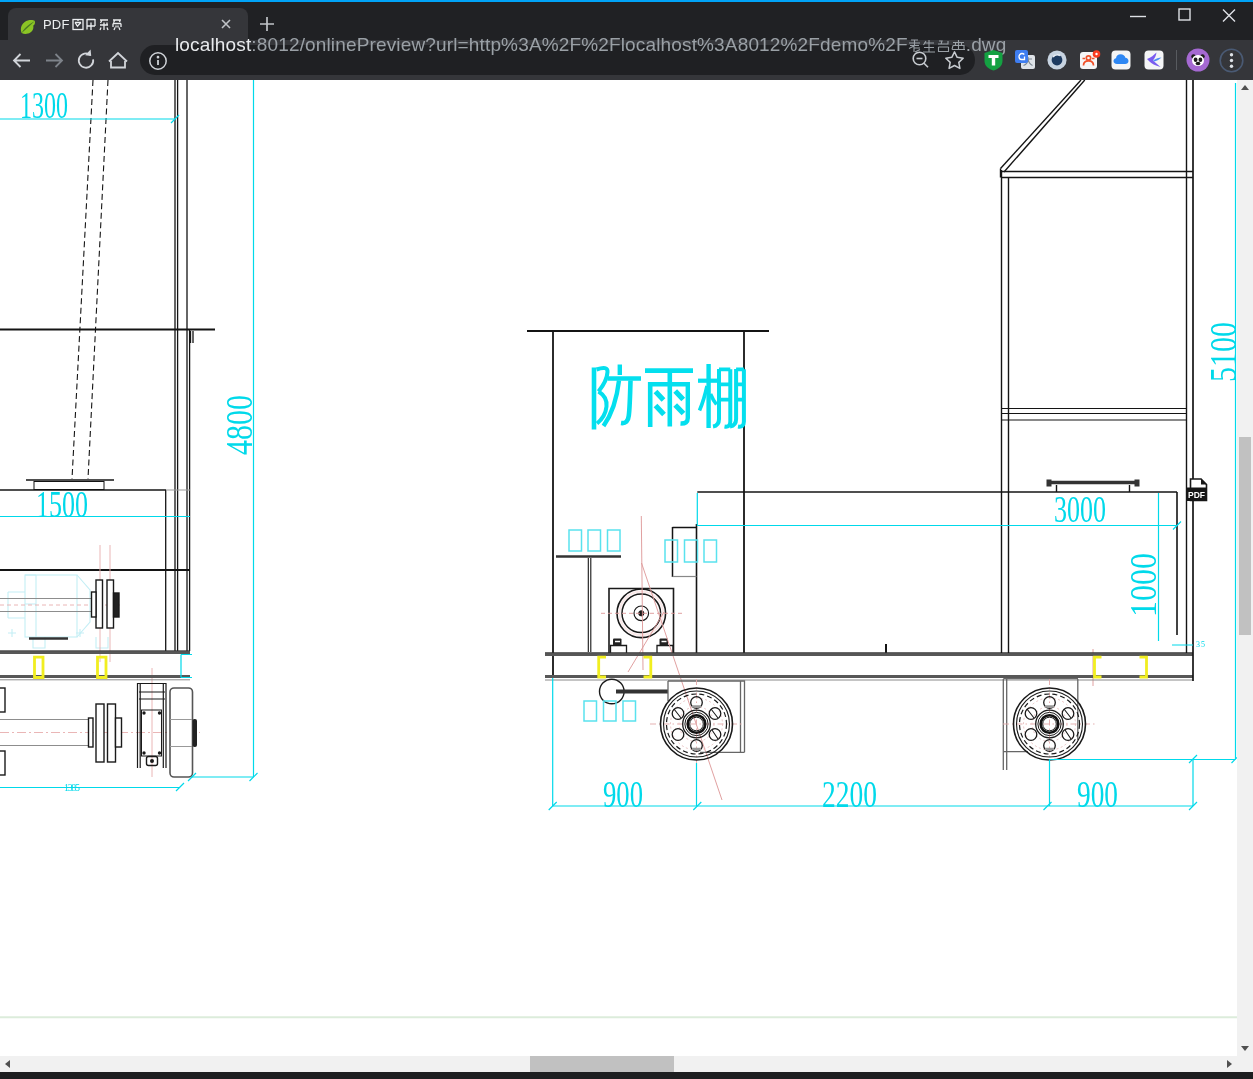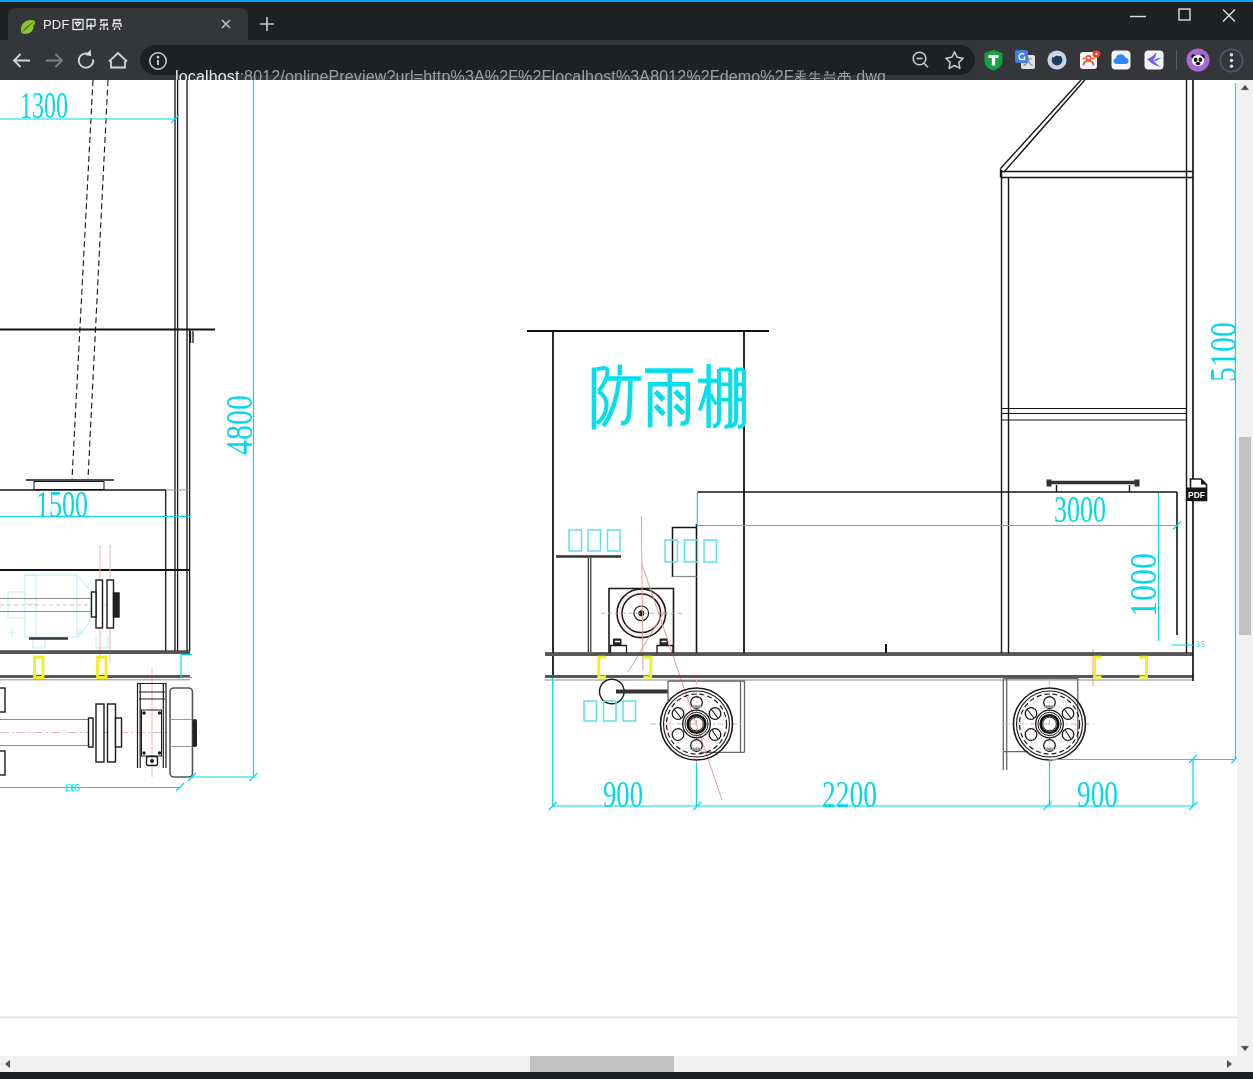--- a/index.html
+++ b/index.html
@@ -65,21 +65,21 @@
   <g stroke="#d2d5da" stroke-width="1.8">
     <path d="M111,21 L111,27.5 L125,27.5 L125,21"></path>
     <path d="M109,21.5 L118,13 L127,21.5"></path>
   </g>
 </svg>
 <svg class="abs" style="left:148px;top:50px" width="22" height="22" viewBox="0 0 22 22" fill="none" stroke="#cfd3d8" stroke-width="1.5">
   <circle cx="10" cy="11" r="8.2"></circle>
   <path d="M10,10 L10,15" stroke-width="1.8"></path>
   <circle cx="10" cy="7.2" r="0.6" fill="#cfd3d8"></circle>
 </svg>
-<div class="abs" style="left:175px;top:68px;font-size:16px;color:#9aa0a6;white-space:nowrap;letter-spacing:0.15px"><span style="color:#e8eaed">localhost</span>:8012/onlinePreview?url=http%3A%2F%2Flocalhost%3A8012%2Fdemo%2F<svg width="58" height="14" viewBox="0 0 58 14" style="vertical-align:-2px" stroke="#9aa0a6" stroke-width="1.1" fill="none">
+<div class="abs" style="left:175px;top:34px;font-size:19px;color:#9aa0a6;white-space:nowrap;letter-spacing:0.15px"><span style="color:#e8eaed">localhost</span>:8012/onlinePreview?url=http%3A%2F%2Flocalhost%3A8012%2Fdemo%2F<svg width="58" height="14" viewBox="0 0 58 14" style="vertical-align:-2px" stroke="#9aa0a6" stroke-width="1.1" fill="none">
       <path d="M3,1 L10,1 M1,4 L12,4 M2,6.5 L11,6.5 M6.5,1 L6.5,6.5 M1,9.5 L6,7 M6,13 L6,7 M6,9 L12,9 M7,13 L12,10.5"></path>
       <path d="M18,2 L15.5,6 M16,4 L26,4 M21,1 L21,13 M16,8.5 L26,8.5 M15,13 L27,13"></path>
       <path d="M31,2 L34,2 L33,5 M30,5 L40,5 L40,2 M30.5,8 L30.5,13 M40.5,8 L40.5,13 M30.5,8 L40.5,8 M30.5,12.5 L40.5,12.5"></path>
       <path d="M45,3.5 L56,3.5 M50.5,1 L50.5,10.5 M45,6.5 L44,10.5 M45,6.5 L56,6.5 M56,6 L56,10.5 M44,10.5 L57,10.5 M47.5,3.5 L47.5,6.5 M53.5,3.5 L53.5,6.5"></path>
     </svg>.dwg</div>
 <svg class="abs" style="left:910px;top:49px" width="22" height="22" viewBox="0 0 22 22" fill="none" stroke="#c7cbd0" stroke-width="1.6">
   <circle cx="9.5" cy="9.5" r="6.3"></circle>
   <path d="M14,14.2 L18,18.2"></path>
   <path d="M6.5,9.5 L12.5,9.5"></path>
 </svg>

